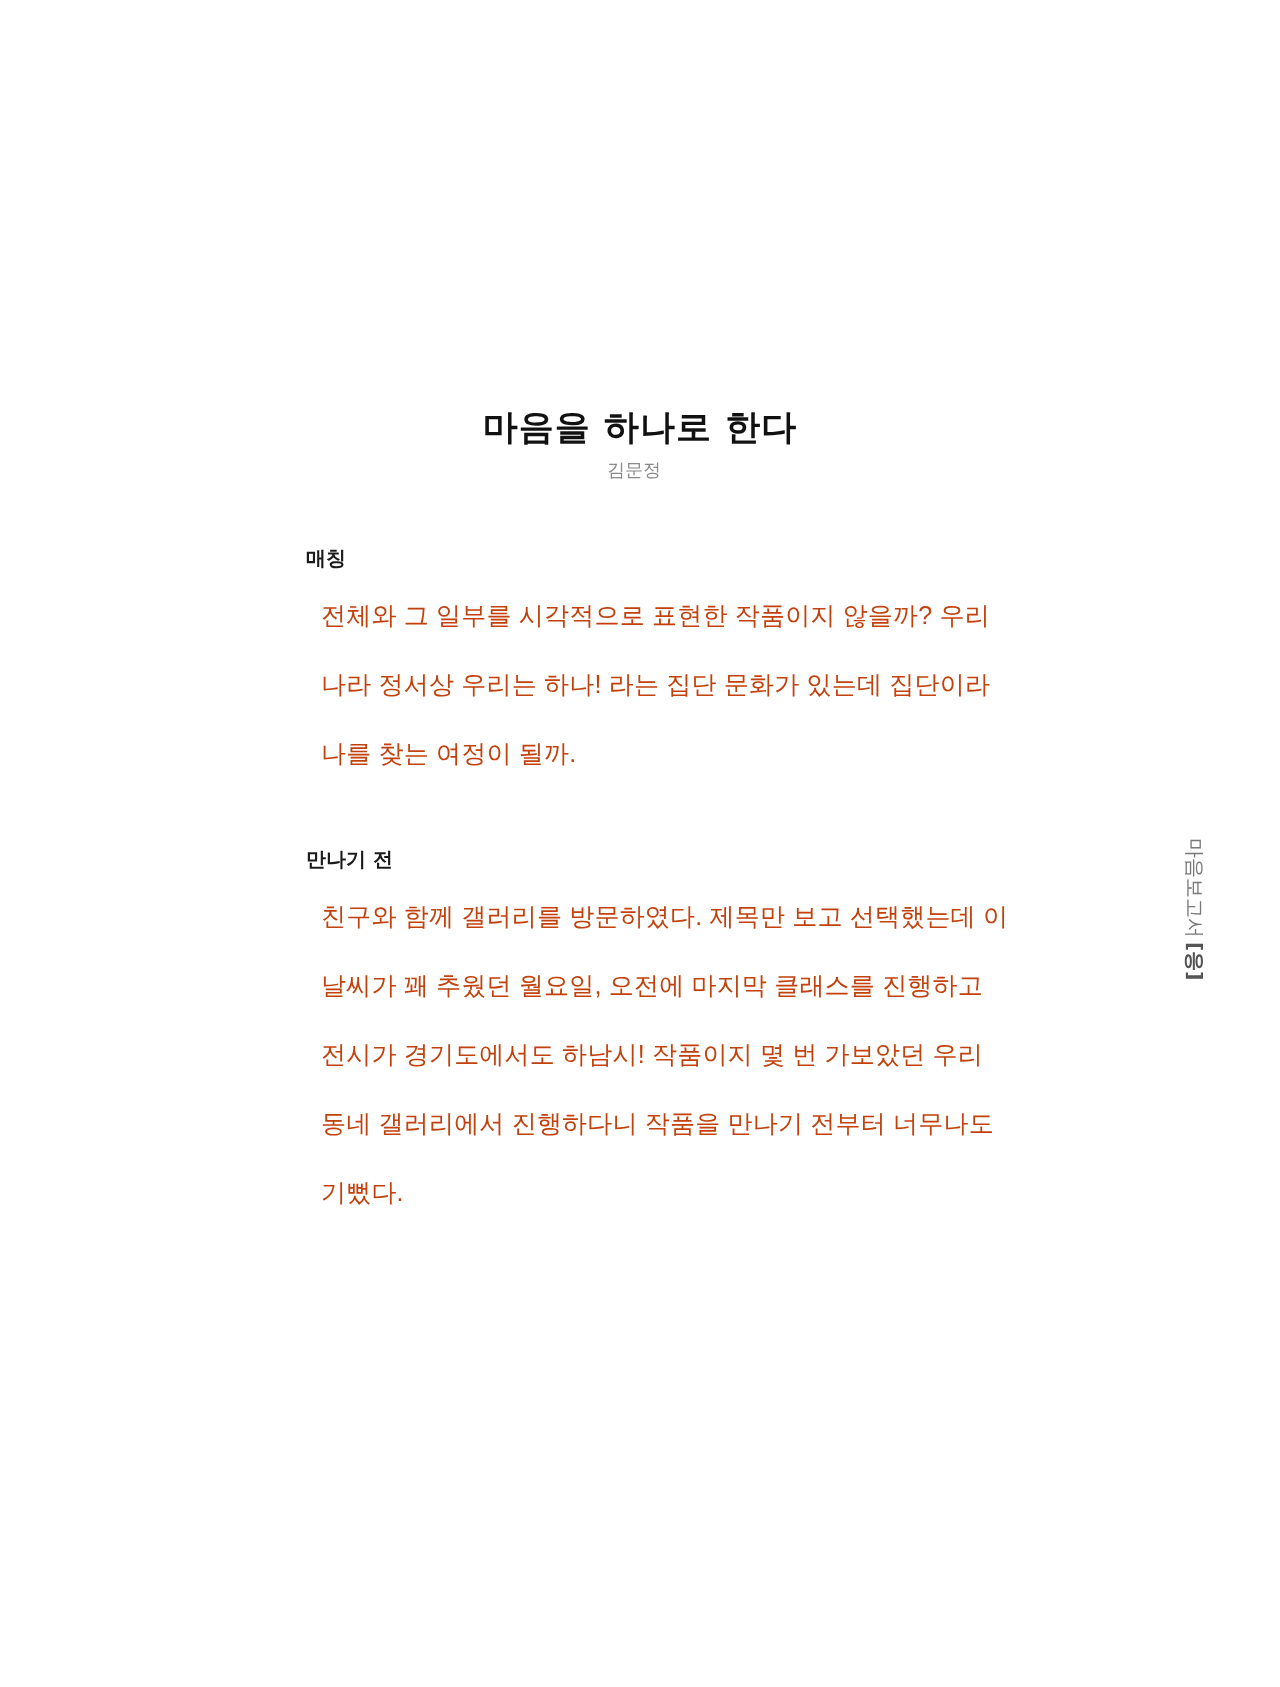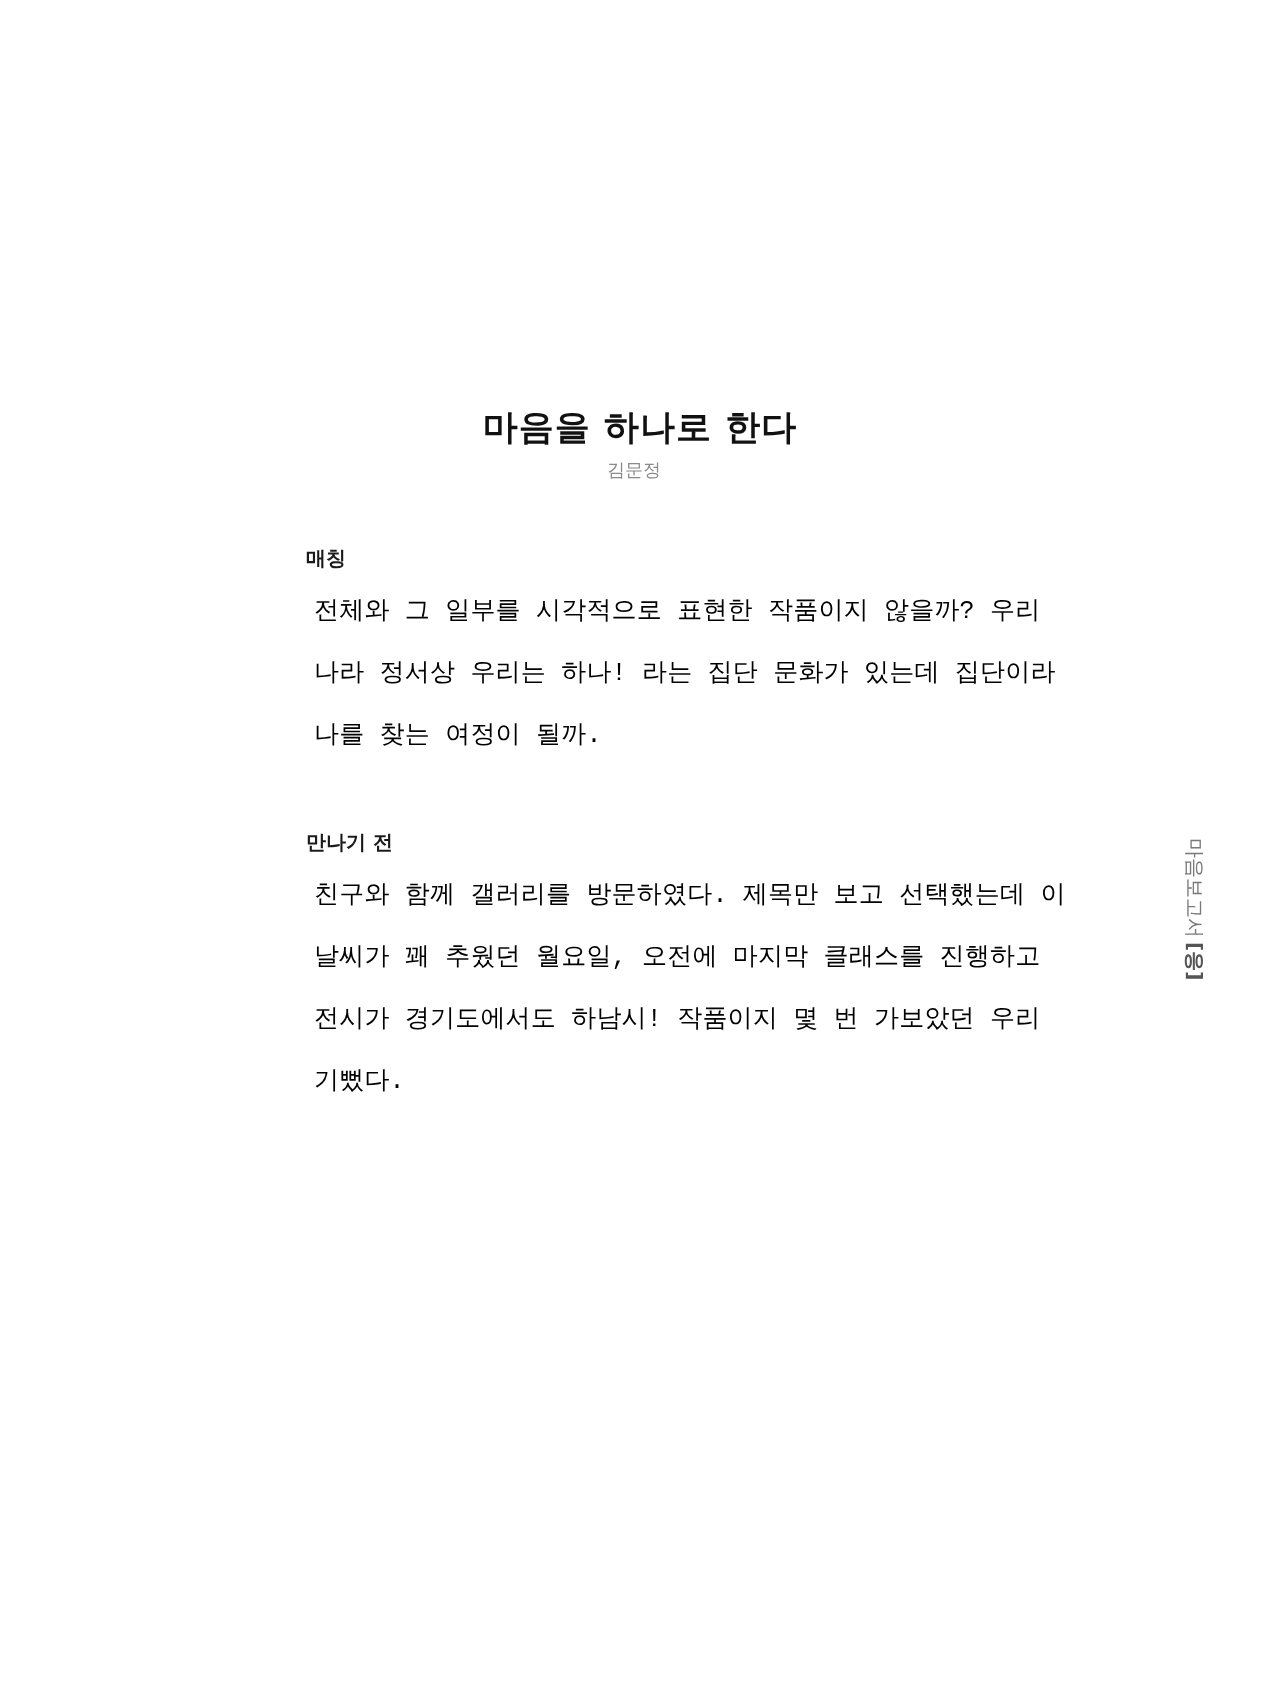--- a/index.html
+++ b/index.html
@@ -48,25 +48,25 @@
       margin: 0;
     }
     .section-heading {
       font-size: 20px;
       font-weight: bold;
       color: #1a1a1a;
       line-height: 30px;
       margin: 0 0 12px 0;
     }
     .section-body p {
-      margin: 8px;
-      font-family: Liberation Mono, monospace;
+      margin: 15px;
+      font-family: Liberation Sans, sans-serif;
       font-size: 25px;
       line-height: 54px;
-      color: #000000;
+      color: #c2410c;
       letter-spacing: 0.2px;
       white-space: nowrap;
     }
     .section + .section {
       margin-top: 64px;
     }
     .side-label {
       position: absolute;
       left: 1183px;
       top: 838px;
@@ -103,18 +103,19 @@
       <p>나를 찾는 여정이 될까.</p>
     </div>
   </section>
 
   <section class="section">
     <h2 class="section-heading">만나기 전</h2>
     <div class="section-body">
       <p>친구와 함께 갤러리를 방문하였다. 제목만 보고 선택했는데 이</p>
       <p>날씨가 꽤 추웠던 월요일, 오전에 마지막 클래스를 진행하고</p>
       <p>전시가 경기도에서도 하남시! 작품이지 몇 번 가보았던 우리</p>
+      <p>동네 갤러리에서 진행하다니 작품을 만나기 전부터 너무나도</p>
       <p>기뻤다.</p>
     </div>
   </section>
 
 
 </div>
 
 </body></html>

